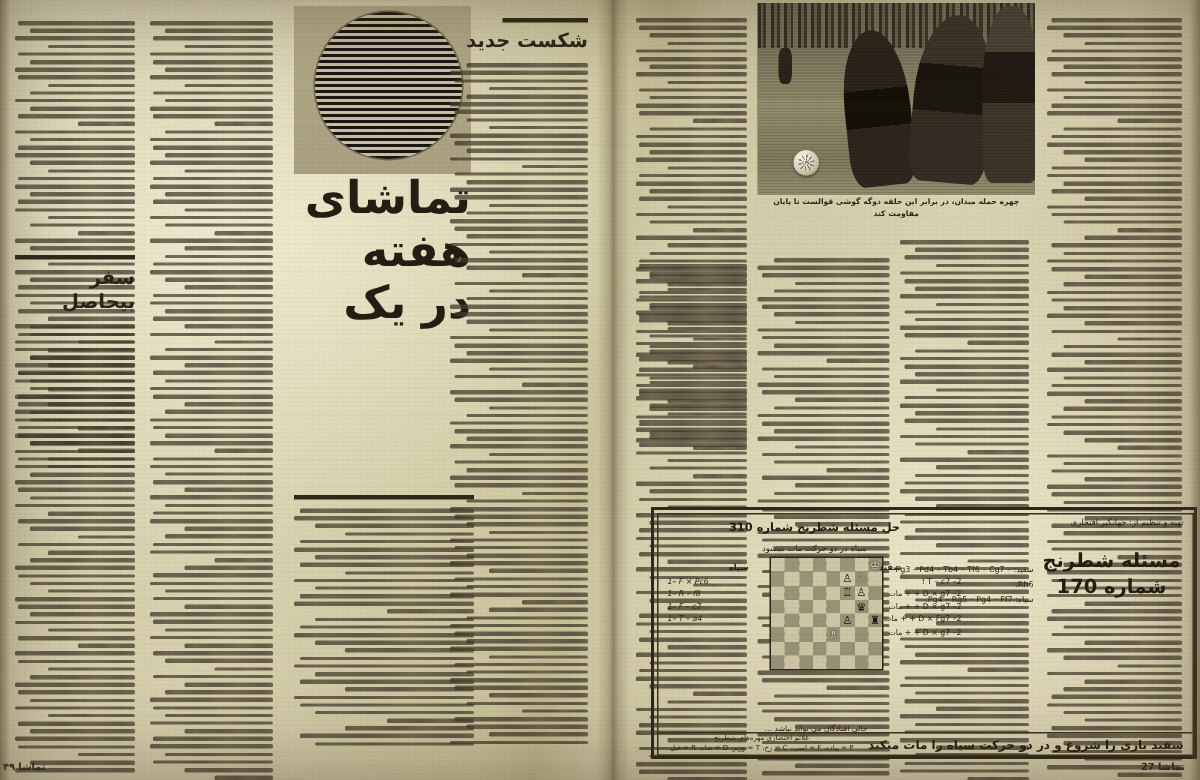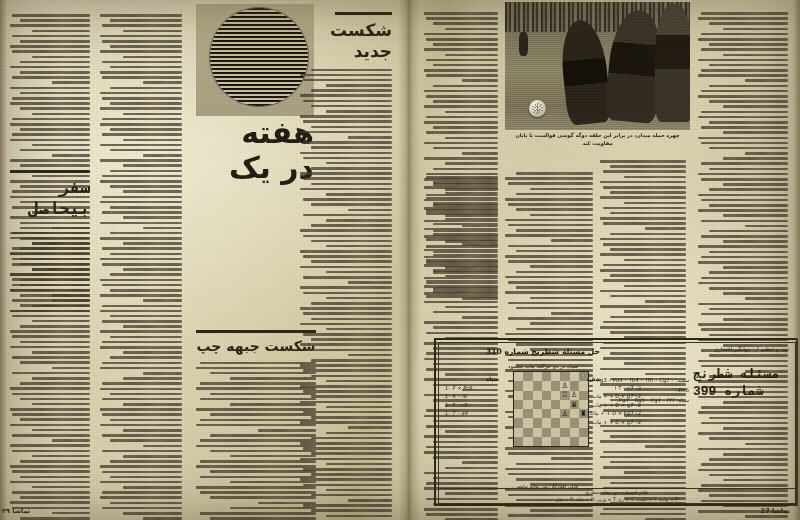--- a/index.html
+++ b/index.html
@@ -43,21 +43,21 @@
   .col{position:absolute;direction:rtl;text-align:justify;}
   .body-lines{display:flex;flex-direction:column;gap:2.6px;}
   
   .ln{height:2.6px;border-radius:1px;
       background:linear-gradient(90deg,#3b3326,#4a4130 12%,#3a3225 38%,#514733 62%,#3c3427 88%,#4b4231);
       opacity:.74;}
   .ln.i1{width:100%} .ln.i2{width:97%}
   .ln.i5{width:88%} .ln.i7{width:72%}
 
   .heading{
-    font-size:17px;font-weight:bold;color:#2c2419;direction:rtl;text-align:right;
+    font-size:13px;font-weight:bold;color:#2c2419;direction:rtl;text-align:right;
     letter-spacing:0px;line-height:1.25;
   }
   .rule{height:3px;background:#2f2819;margin-bottom:5px;}
   .rule.short{width:62%;}
 
   
   #masthead{position:absolute;left:196px;top:4px;width:120px;}
   .logo-circle{
     width:98px;height:98px;margin:4px 6px 6px 14px;border-radius:50%;
     background:repeating-linear-gradient(0deg,#1c1712 0 2px,#c9c2a2 2px 4px);
@@ -110,22 +110,22 @@
     color:#2e2719;font-weight:bold;
   }
 
   
   #chess-panel{
     position:absolute;left:434px;top:338px;width:356px;height:160px;
     border:2px solid #2e2819;padding:2px;
   }
   #chess-inner{border:1px solid #3a3324;width:100%;height:100%;position:relative;}
   #credit{position:absolute;right:6px;top:3px;font-size:5.6px;color:#2c2518;direction:rtl;}
-  #chess-title{position:absolute;right:6px;top:24px;width:96px;direction:rtl;text-align:left;
-    font-size:13px;font-weight:bold;color:#241d12;line-height:1.3;font-family:Liberation Mono, monospace;}
+  #chess-title{position:absolute;right:6px;top:24px;width:96px;direction:rtl;text-align:center;
+    font-size:13px;font-weight:bold;color:#241d12;line-height:1.3;}
   #chess-moves{position:absolute;right:106px;top:32px;width:92px;direction:rtl;
     font-size:5.3px;line-height:1.9;color:#2d2619;text-align:right;}
   #board{position:absolute;right:206px;top:28px;width:74px;height:74px;
     border:1px solid #2b2518;display:grid;grid-template-columns:repeat(8,1fr);grid-template-rows:repeat(8,1fr);}
   #board div{position:relative;display:flex;align-items:center;justify-content:center;
     font-size:7.5px;line-height:1;color:#1e1912;}
   .sq-l{background:#cec7a6;} .sq-d{background:#9a9378;}
   .pc-w{color:#f4efdc;text-shadow:0 0 1px #1c1710,0 0 1px #1c1710;}
   .pc-b{color:#1c1710;}
   #solution{position:absolute;left:6px;top:4px;width:196px;direction:rtl;}
@@ -210,21 +210,21 @@
         <div class="ln i1"></div>
         <div class="ln i5"></div>
         <div class="ln i2"></div>
         <div class="ln i1"></div>
         <div class="ln i5"></div>
         <div class="ln i2" style="width: 48%;"></div>
         <div class="ln i7"></div>
         <div class="ln i1"></div>
       </div>
   </div>
-  <div class="col" style="left:10px;top:170px;width:80px;font-family:Liberation Mono, monospace;">
+  <div class="col" style="left:10px;top:170px;width:80px;">
     <div class="rule"></div>
     <div class="heading">سفر بیحاصل</div>
     <div class="body-lines" style="margin-top:6px;" id="b-c1b">
         <div class="ln i5"></div>
         <div class="ln i2"></div>
         <div class="ln i1"></div>
         <div class="ln i7"></div>
         <div class="ln i5"></div>
         <div class="ln i1"></div>
         <div class="ln i2"></div>
@@ -383,30 +383,28 @@
         <div class="ln i7"></div>
         <div class="ln i1" style="width: 48%;"></div>
       </div>
   </div>
 
   <div id="masthead">
     <div class="logo-box">
       <div class="logo-circle"></div>
     </div>
     <div id="bigtitle">
+      <div>تماشای</div>
       <div>هفته</div>
       <div>در یک</div>
     </div>
   </div>
 
   <div class="col" style="left:196px;top:330px;width:120px;">
     <div class="rule"></div>
-    <div class="heading" style="font-size:14px;text-align:center;">
-      <span>شکست جبهه چپ</span>
-    </div>
     <div class="body-lines" style="margin-top:6px;" id="b-c3">
         <div class="ln i2"></div>
         <div class="ln i1"></div>
         <div class="ln i5"></div>
         <div class="ln i7"></div>
         <div class="ln i2"></div>
         <div class="ln i1"></div>
         <div class="ln i5"></div>
         <div class="ln i2"></div>
         <div class="ln i7"></div>
@@ -926,21 +924,21 @@
       </div>
   </div>
 
   <div id="chess-panel">
     <div id="chess-inner">
 
       <div id="credit">تهیه و تنظیم از: جهانگیر افتخاری</div>
 
       <div id="chess-title">
         <div>مسئله شطرنج</div>
-        <div>شماره 399</div>
+        <div>شماره 170</div>
       </div>
 
       <div id="chess-moves">
         <div>سفید: Fg3 – Pd4 – Tb4 – Tf6 – Cg7 – Rh6.</div>
         <div>سیاه: Pg4 – Rg5 – Pg4 – Ff7.</div>
       </div>
 
       <div id="board">
           <div class="sq-l"></div>
           <div class="sq-d"></div>
@@ -1048,20 +1046,21 @@
                 <div class="sol-m">1– F – c7</div>
                 <div class="sol-m">1– T – a4</div>
               </div>
           </div>
         </div>
       </div>
 
       <div id="chess-note">خالی افتادگان می تواند نباشد …</div>
 
       <div id="chess-banner">
+        <div id="banner-main">سفید بازی را شروع و در دو حرکت سیاه را مات میکند</div>
         <div id="banner-legend">
           <div>علائم اختصاری مهره‌های شطرنج</div>
           <div>P = پیاده،  F = اسب،  C = رخ،  T = وزیر،  D = شاه،  R = فیل</div>
         </div>
       </div>
 
     </div>
   </div>
 
   <div class="folio" id="folio-right">تماشا 27</div>

